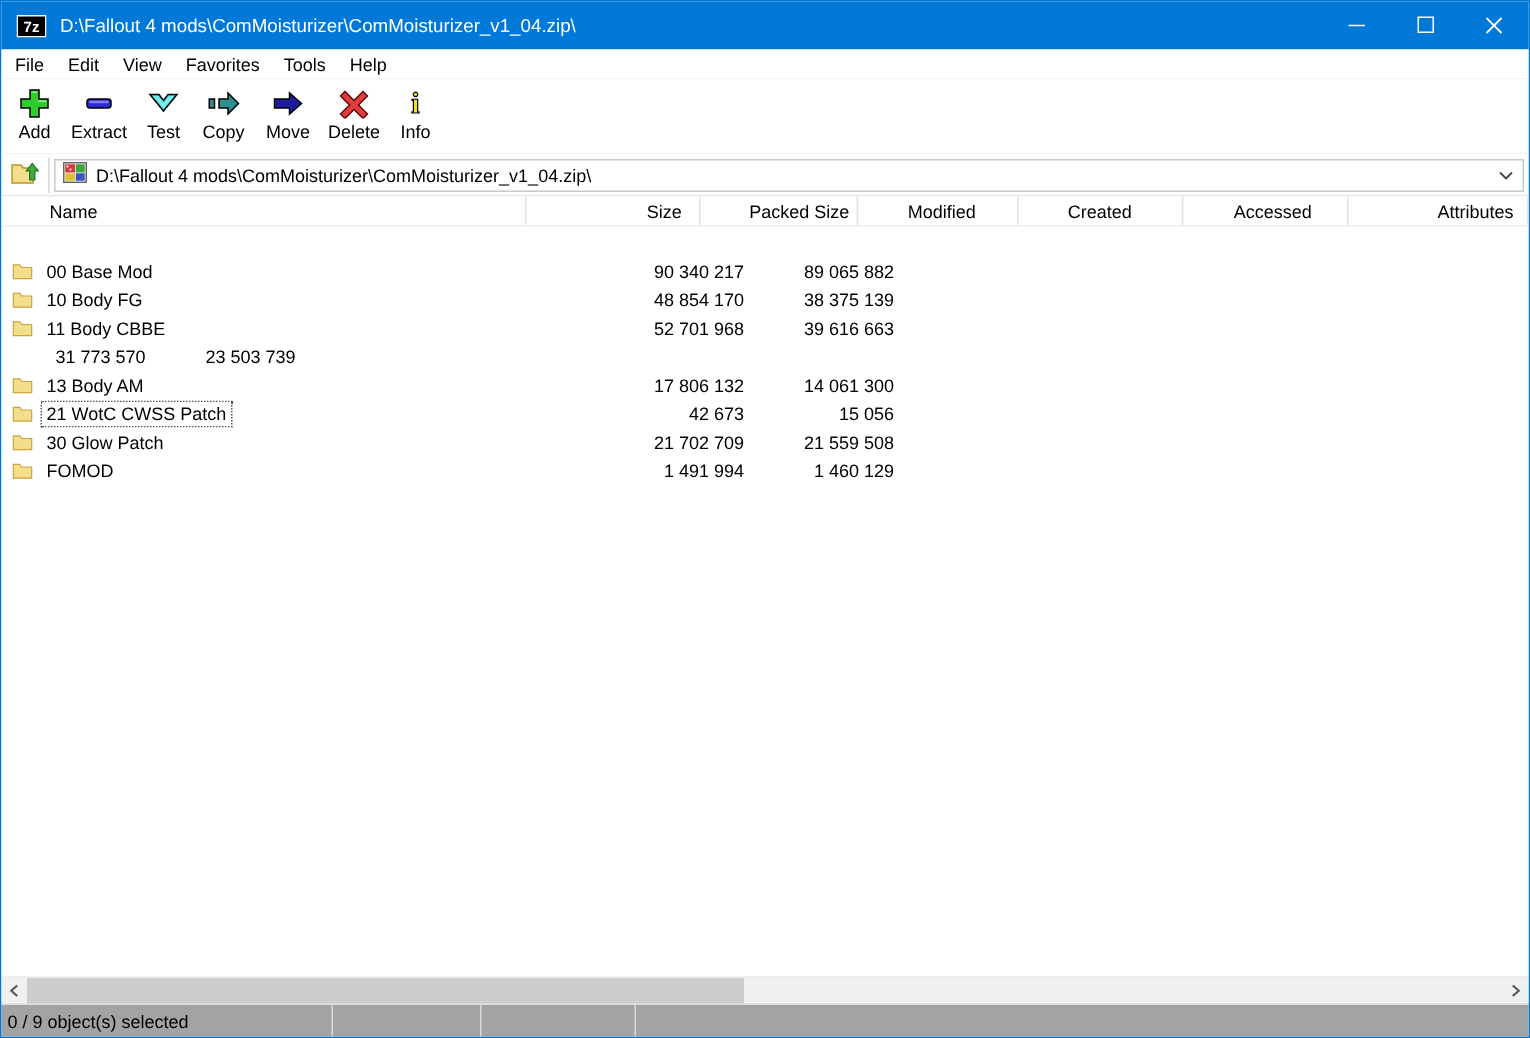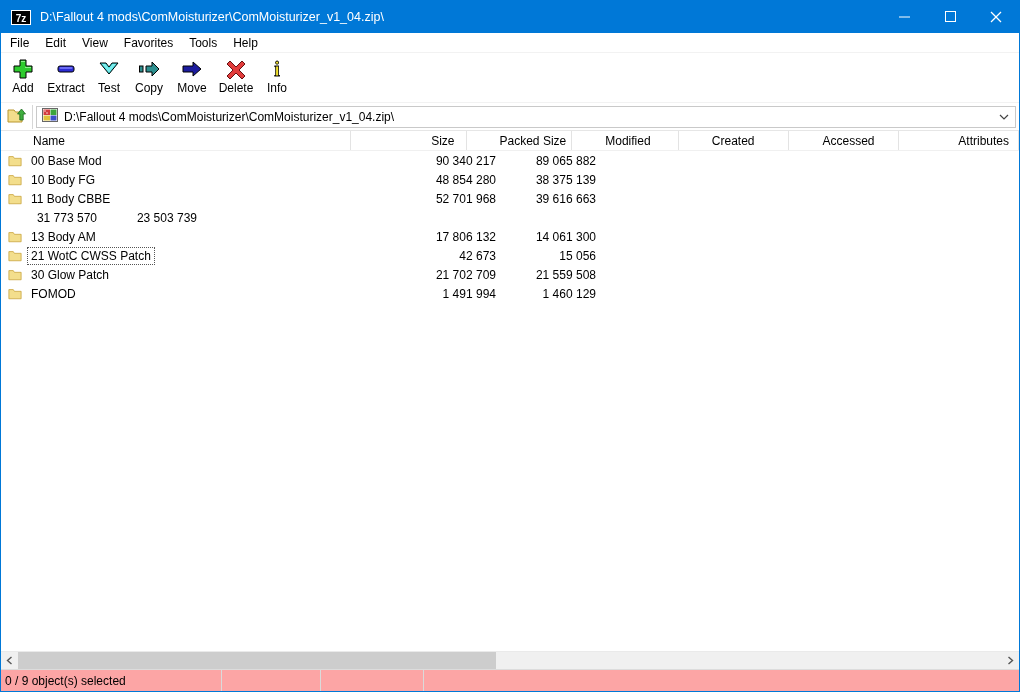--- a/index.html
+++ b/index.html
@@ -36,40 +36,40 @@
   .band-sep{ width:1px; height:24px; background:#d6d6d6; margin:0 3px 0 2px; }
   .combo{ flex:1 1 auto; height:22px; border:1px solid #c9c9c9; background:#fff; display:flex; align-items:center; padding:0 4px 0 5px; }
   .combo .ctext{ flex:1 1 auto; white-space:nowrap; overflow:hidden; margin-left:6px; }
   .combo .chev{ width:14px; display:flex; justify-content:center; }
 
   
   .listwrap{ flex:1 1 auto; background:#fff; overflow:hidden; display:flex; flex-direction:column; }
   .lheader{ display:flex; height:20px; flex:0 0 auto; border-bottom:1px solid #f0f0f0; }
   .hcell{ display:flex; align-items:center; border-right:1px solid #e3e3e3; padding:0 8px; white-space:nowrap;margin-left:25px; }
   .hcell.r{ justify-content:flex-end; }
-  .rows{ flex:1 1 auto; }
+  .rows{ flex:1 1 auto;margin-top:20px; }
   .row{ display:flex; height:19px; align-items:center; }
   .cell{ white-space:nowrap; overflow:hidden; }
   .c-name{ width:399px; padding-left:7px; display:flex; align-items:center; }
   .c-size{ width:107px; text-align:right; padding-right:11px; }
   .c-pack{ width:94px;  text-align:right; padding-right:5px; }
   .c-mod{ width:97px; } .c-cre{ width:102px; } .c-acc{ width:101px; }
   .c-att{ width:113px; text-align:right; padding-right:9px; }
   .foldico{ display:flex; align-items:center; margin-right:5px; }
   .nmtext{ padding:1px 3px; border:1px dotted transparent; }
   .row.focused .nmtext{ border:1px dotted #555; }
 
   
   .hscroll{ height:18px; background:#f0f0f0; position:relative; flex:0 0 auto; border-top:1px solid #eaeaea;}
   .sb-arrow{ position:absolute; top:0; width:17px; height:17px; display:flex; align-items:center; justify-content:center; }
   .sb-left{ left:0; } .sb-right{ right:0; }
   .sb-thumb{ position:absolute; left:17px; top:0; width:478px; height:17px; background:#cdcdcd; }
 
   
-  .statusbar{ height:22px; background:#fca5a5; border-top:1px solid #dcdcdc; display:flex; align-items:stretch; flex:0 0 auto; }
+  .statusbar{ height:22px; background:#a3a3a3; border-top:1px solid #dcdcdc; display:flex; align-items:stretch; flex:0 0 auto; }
   .scell{ display:flex; align-items:center; padding-left:4px; border-right:1px solid #dadada; }
   .s1{ width:221px; } .s2{ width:99px; } .s3{ width:103px; } .s4{ flex:1 1 auto; border-right:none; }
 </style>
 </head>
 <body>
 
 <div class="window">
 
   <div class="titlebar">
     <span class="appicon">
@@ -226,21 +226,21 @@
       </div>
       <div class="row">
         <div class="cell c-name">
             <span class="foldico">
               <svg width="14" height="13" viewBox="0 0 16 14">
                 <path d="M1,13 V2.5 h5 l1.3,2 H15 V13 Z" fill="#f3de8c" stroke="#c9a53f" stroke-width="0.9"></path>
               </svg>
             </span>
             <span class="nmtext">10 Body FG</span>
           </div>
-        <div class="cell c-size">48 854 280</div>
+        <div class="cell c-size">48 854 170</div>
         <div class="cell c-pack">38 375 139</div>
       </div>
       <div class="row">
         <div class="cell c-name">
             <span class="foldico">
               <svg width="14" height="13" viewBox="0 0 16 14">
                 <path d="M1,13 V2.5 h5 l1.3,2 H15 V13 Z" fill="#f3de8c" stroke="#c9a53f" stroke-width="0.9"></path>
               </svg>
             </span>
             <span class="nmtext">11 Body CBBE</span>

